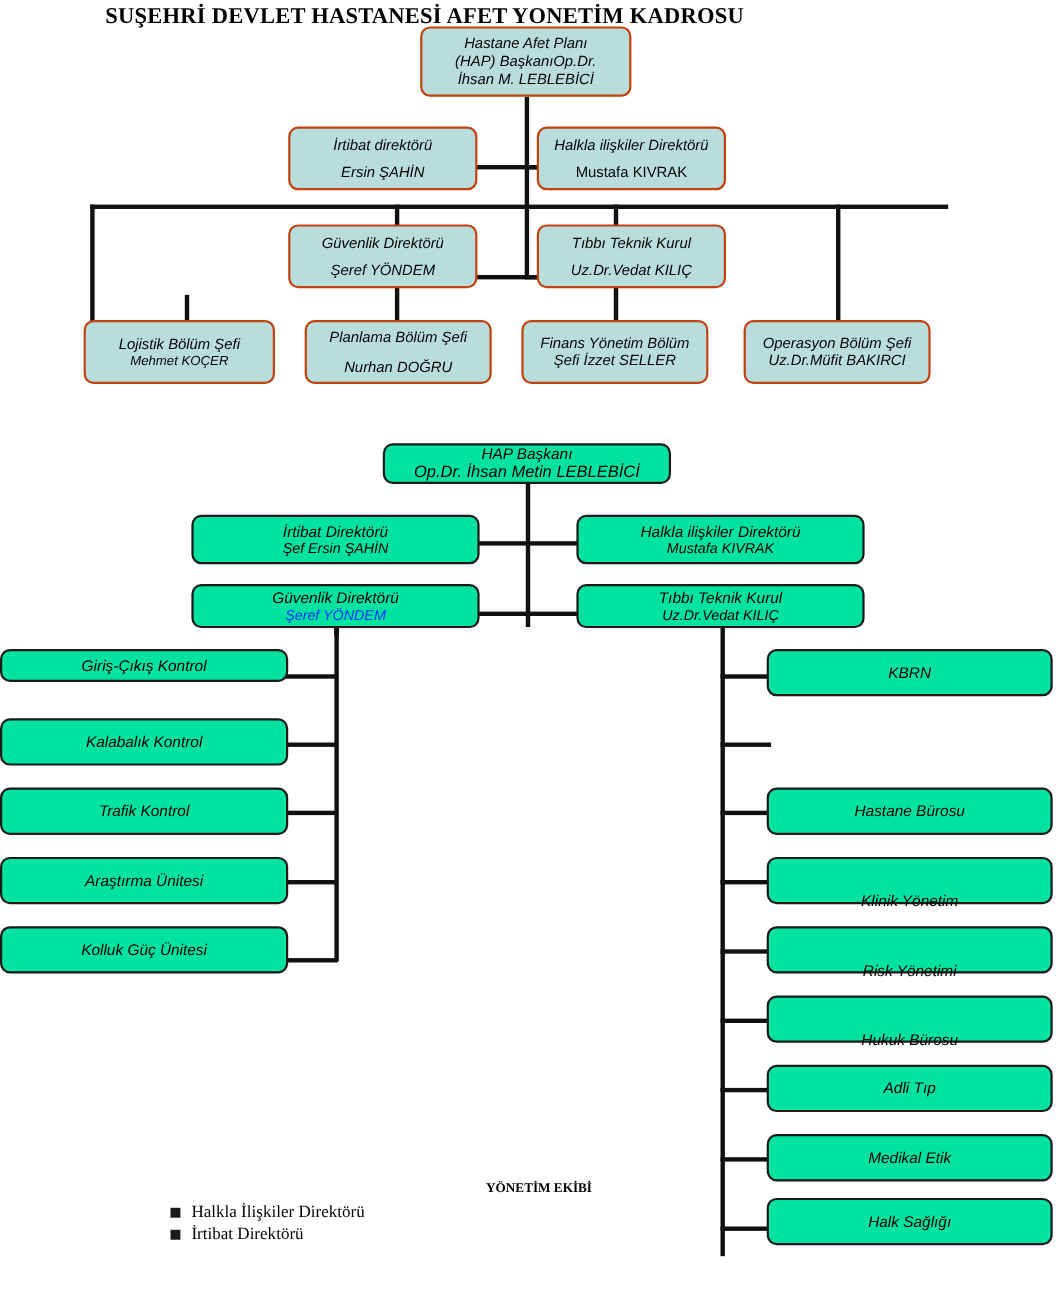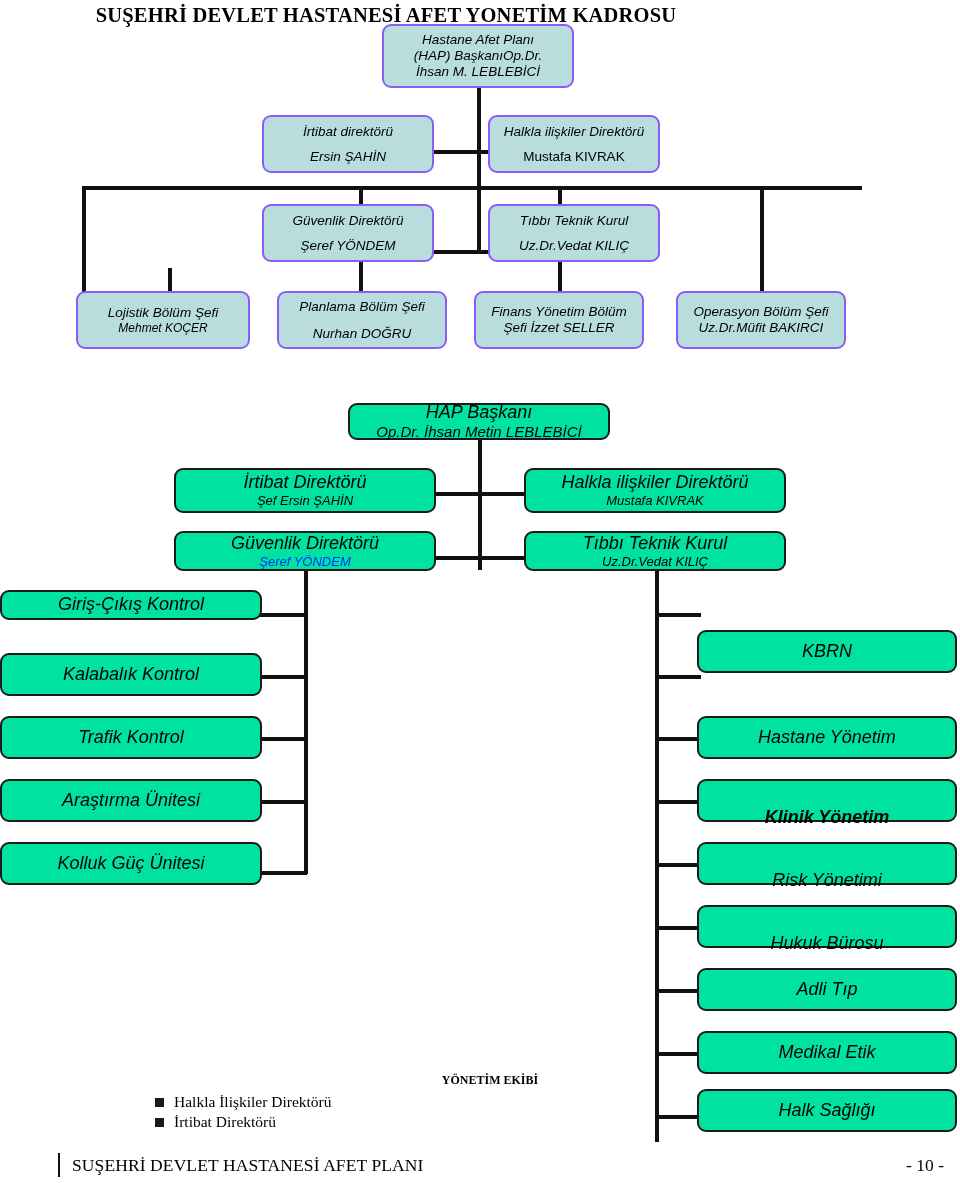--- a/index.html
+++ b/index.html
@@ -8,30 +8,30 @@
        overflow:hidden;}
 
   #page{position:absolute;left:0;top:0;width:960px;height:1183px;}
 
   
   .node{position:absolute;box-sizing:border-box;
         display:flex;flex-direction:column;align-items:center;justify-content:center;
         text-align:center;line-height:1.18;}
 
   
-  .teal{background:#b9dddd;border:2px solid #8b5cf6;border-radius:9px;
+  .teal{background:#b9dddd;border:2px solid #c2410c;border-radius:9px;
         font-style:italic;color:#000;}
 
   
   .green{background:#00e2a0;border:2px solid #1a1a1a;border-radius:9px;
          font-style:italic;color:#000;}
 
   .l1{font-size:13.5px;}
   .l2{font-size:12px;}
-  .big{font-size:18px;}
+  .big{font-size:14px;}
   .mid{font-size:15px;}
   .sub{font-size:13px;}
   .blue{color:#0033ff;}
 
   
   .ln{position:absolute;background:#111;}
   .lnh4{height:4px;}
   .lnv4{width:4px;}
 
   
@@ -187,28 +187,28 @@
   <div class="node green big" style="left:0px;top:716px;width:262px;height:43px;">
     <span>Trafik Kontrol</span>
   </div>
   <div class="node green big" style="left:0px;top:779px;width:262px;height:43px;">
     <span>Araştırma Ünitesi</span>
   </div>
   <div class="node green big" style="left:0px;top:842px;width:262px;height:43px;">
     <span>Kolluk Güç Ünitesi</span>
   </div>
 
-  <div class="node green big" style="left:697px;top:590px;width:260px;height:43px;margin-top:40px;">
+  <div class="node green big" style="left:697px;top:590px;width:260px;height:43px;">
     <span>KBRN</span>
   </div>
   <div class="node green big" style="left:697px;top:716px;width:260px;height:43px;">
-    <span>Hastane Yönetim</span>
+    <span>Hastane Bürosu</span>
   </div>
   <div class="node green big" style="left:697px;top:779px;width:260px;height:43px;justify-content:flex-end;padding-bottom:0;">
-    <span style="position:relative;top:8px;font-weight:bold;">Klinik Yönetim</span>
+    <span style="position:relative;top:8px;">Klinik Yönetim</span>
   </div>
   <div class="node green big" style="left:697px;top:842px;width:260px;height:43px;justify-content:flex-end;">
     <span style="position:relative;top:8px;">Risk Yönetimi</span>
   </div>
   <div class="node green big" style="left:697px;top:905px;width:260px;height:43px;justify-content:flex-end;">
     <span style="position:relative;top:8px;">Hukuk Bürosu</span>
   </div>
   <div class="node green big" style="left:697px;top:968px;width:260px;height:43px;">
     <span>Adli Tıp</span>
   </div>
@@ -224,19 +224,14 @@
     <div class="row">
       <span class="bullet"></span>
       <span>Halkla İlişkiler Direktörü</span>
     </div>
     <div class="row">
       <span class="bullet"></span>
       <span>İrtibat Direktörü</span>
     </div>
   </div>
 
-  <div id="footer">
-    <div class="rule"></div>
-    <div class="ftxt">SUŞEHRİ DEVLET HASTANESİ AFET PLANI</div>
-    <div class="fpage">- 10 -</div>
-  </div>
 
 </div>
 
 </body></html>

